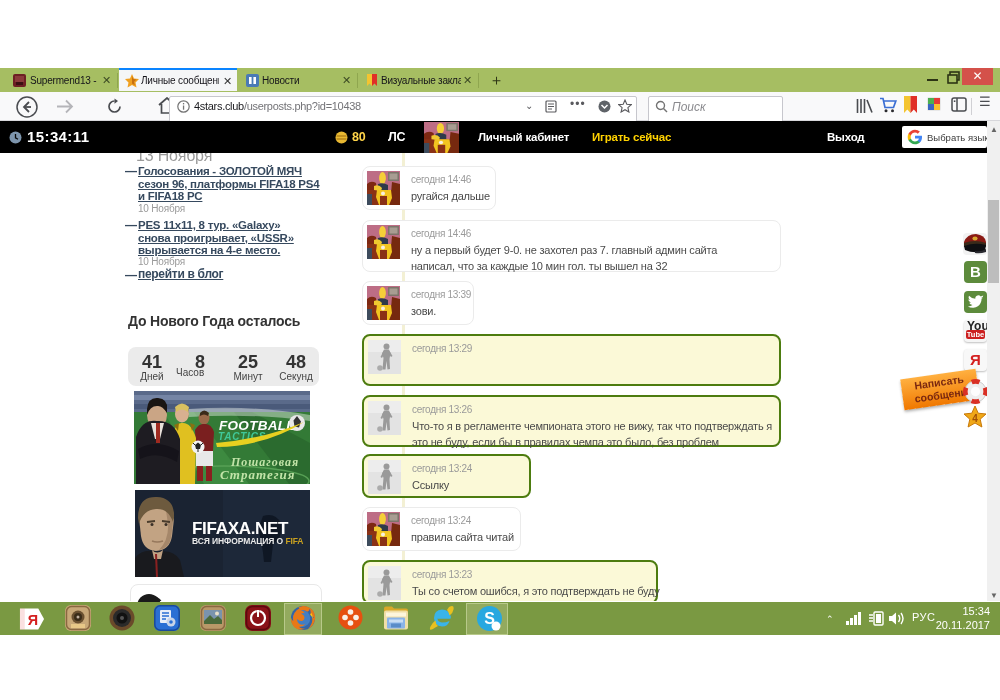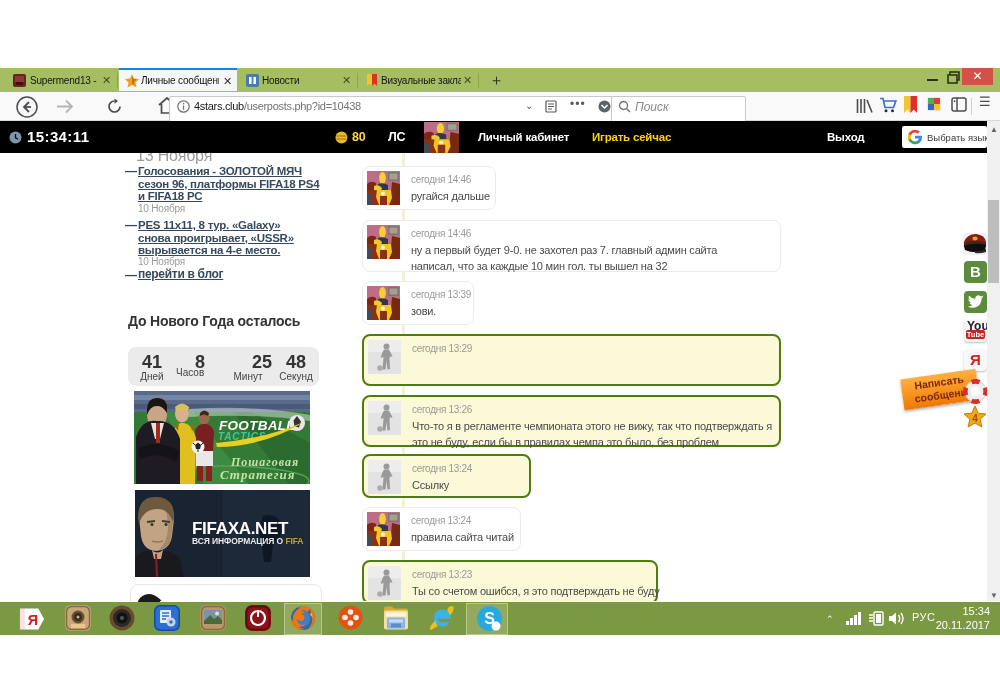--- a/index.html
+++ b/index.html
@@ -9,21 +9,21 @@
 
 #tabbar{left:0;top:68px;width:1000px;height:24px;background:#a6be62;}
 .tab{position:absolute;top:1px;height:23px;font-size:10px;letter-spacing:-0.2px;color:#15141a;}
 .tab .tt{position:absolute;left:22px;top:6px;white-space:nowrap;overflow:hidden;}
 .tab .tx{position:absolute;top:5px;right:5px;color:#3c4a24;font-size:11px;}
 .tabsep{position:absolute;top:5px;width:1px;height:15px;background:#8fa64f;}
 
 #navbar{left:0;top:92px;width:1000px;height:29px;background:#f9f9fa;border-bottom:1px solid #d7d7db;box-sizing:border-box;}
 .nvic{position:absolute;color:#4a4c50;}
 .urlbox{position:absolute;left:169px;top:4px;width:468px;height:36px;background:#fff;border:1px solid #c7c7cd;border-radius:2px;box-sizing:border-box;}
-.srchbox{position:absolute;left:611px;top:4px;width:135px;height:28px;background:#fff;border:1px solid #c7c7cd;border-radius:2px;box-sizing:border-box;}
+.srchbox{position:absolute;left:648px;top:4px;width:135px;height:28px;background:#fff;border:1px solid #c7c7cd;border-radius:2px;box-sizing:border-box;}
 
 #blackbar{left:0;top:121px;width:1000px;height:32px;background:#000;color:#fff;}
 #blackbar .itm{position:absolute;top:0;height:32px;line-height:32px;font-weight:bold;font-size:11.5px;letter-spacing:-0.2px;white-space:nowrap;}
 
 #content{left:0;top:153px;width:987px;height:448px;background:#fff;overflow:hidden;}
 
 .newsitem{position:absolute;font-size:11.5px;letter-spacing:-0.25px;font-weight:bold;color:#36495e;line-height:12.6px;white-space:nowrap;}
 .newsitem u{color:#36495e;text-decoration:underline;}
 .ndate{position:absolute;font-size:10px;color:#9a9a9a;letter-spacing:-0.2px;}
 .ndash{position:absolute;font-size:12px;font-weight:bold;color:#36495e;}
@@ -208,21 +208,21 @@
     <div class="ndate" style="left:138px;top:103px;">10 Ноября</div>
     <div class="ndash" style="left:125px;top:115px;">—</div>
     <div class="newsitem" style="left:138px;top:115px;font-size:12px;letter-spacing:-0.3px;"><u>перейти в блог</u></div>
 
     <div class="abs" style="left:128px;top:160px;font-size:14px;letter-spacing:-0.2px;font-weight:bold;color:#333;white-space:nowrap;">До Нового Года осталось</div>
     <div class="abs" style="left:128px;top:194px;width:191px;height:39px;background:#ebebeb;border-radius:8px;">
       <div class="abs" style="left:0;top:5px;width:48px;text-align:center;font-size:18px;font-weight:bold;color:#333;">41</div>
       <div class="abs" style="left:0;top:24px;width:48px;text-align:center;font-size:10px;color:#444;">Дней</div>
       <div class="abs" style="left:48px;top:5px;width:48px;text-align:center;font-size:18px;font-weight:bold;color:#333;">8</div>
       <div class="abs" style="left:48px;top:20px;width:48px;text-align:left;font-size:10px;color:#444;">Часов</div>
-      <div class="abs" style="left:96px;top:5px;width:48px;text-align:right;font-size:18px;font-weight:bold;color:#333;">25</div>
+      <div class="abs" style="left:96px;top:5px;width:48px;text-align:center;font-size:18px;font-weight:bold;color:#333;">25</div>
       <div class="abs" style="left:96px;top:24px;width:48px;text-align:center;font-size:10px;color:#444;">Минут</div>
       <div class="abs" style="left:144px;top:5px;width:48px;text-align:center;font-size:18px;font-weight:bold;color:#333;">48</div>
       <div class="abs" style="left:144px;top:24px;width:48px;text-align:center;font-size:10px;color:#444;">Секунд</div>
     </div>
 
     <div class="abs" style="left:134px;top:238px;width:176px;height:93px;overflow:hidden;">
       <svg width="176" height="93">
         <rect width="176" height="93" fill="#2e7233"></rect>
         <rect width="176" height="21" fill="#5a6a8a"></rect>
         <rect y="4" width="176" height="5" fill="#7585a5"></rect>

